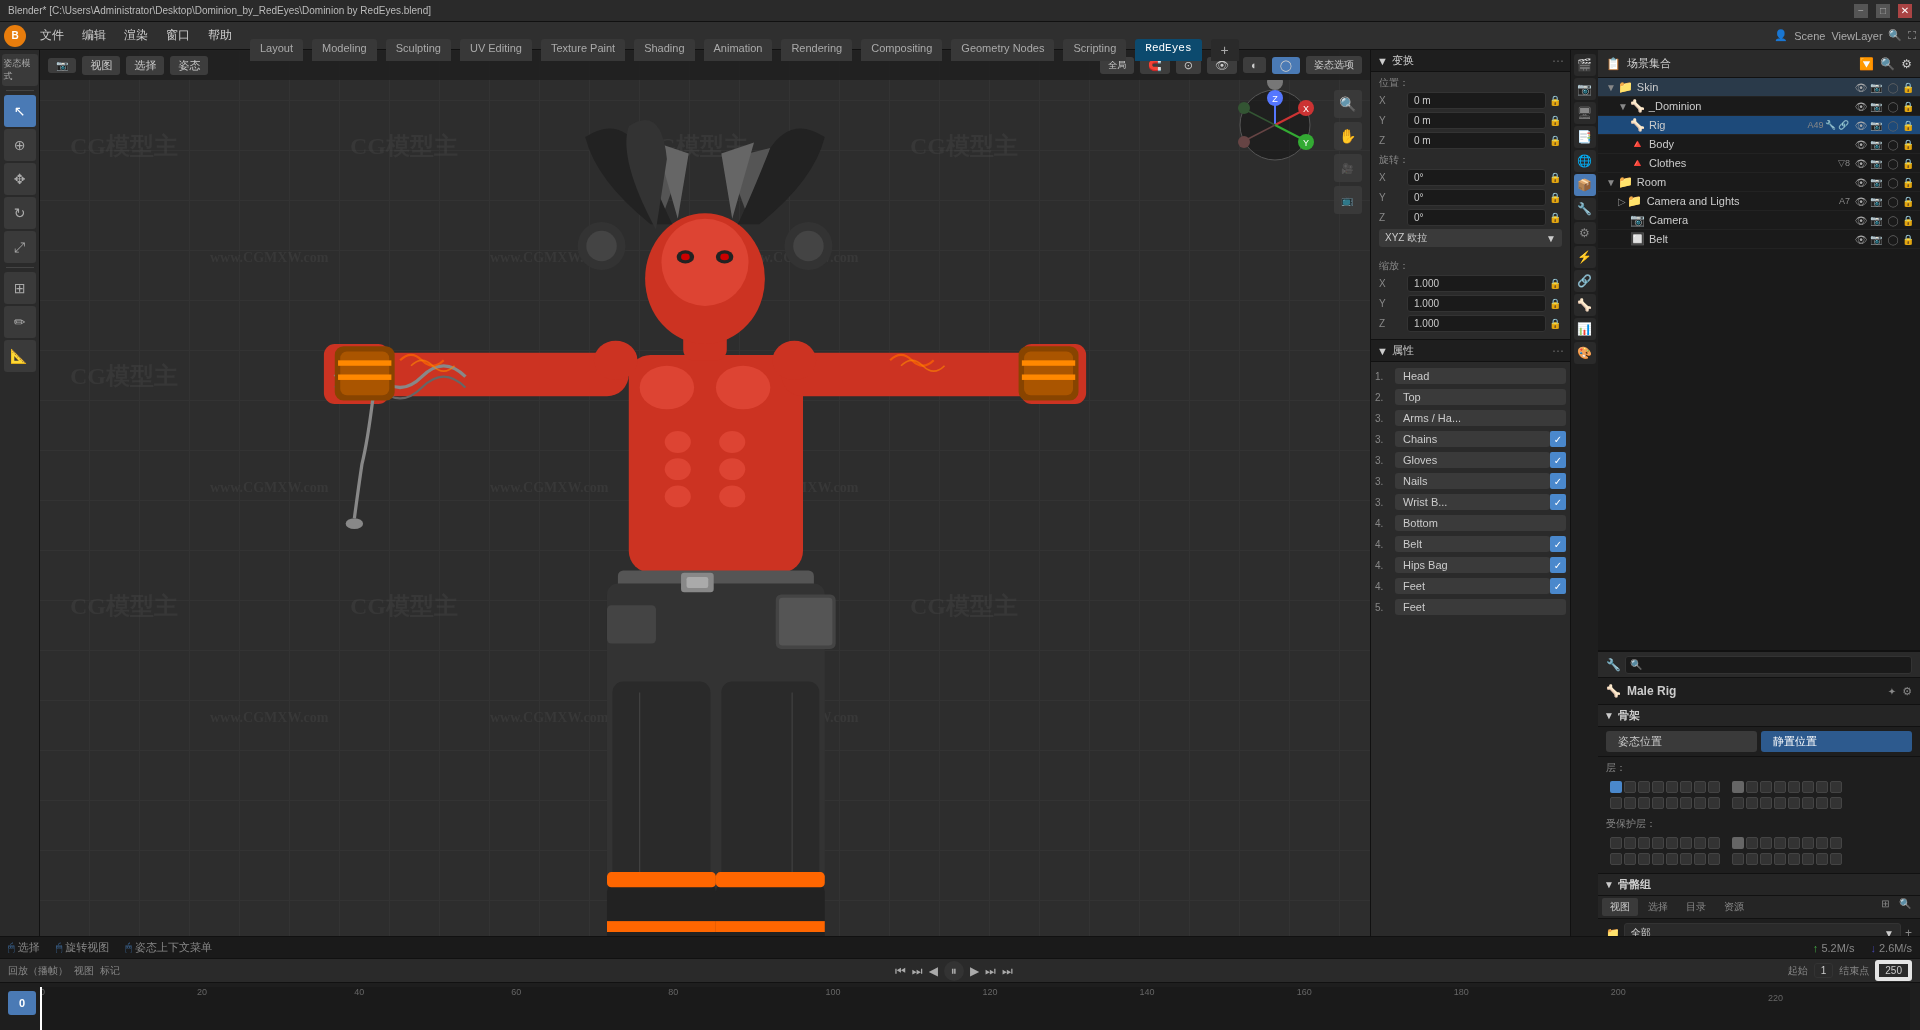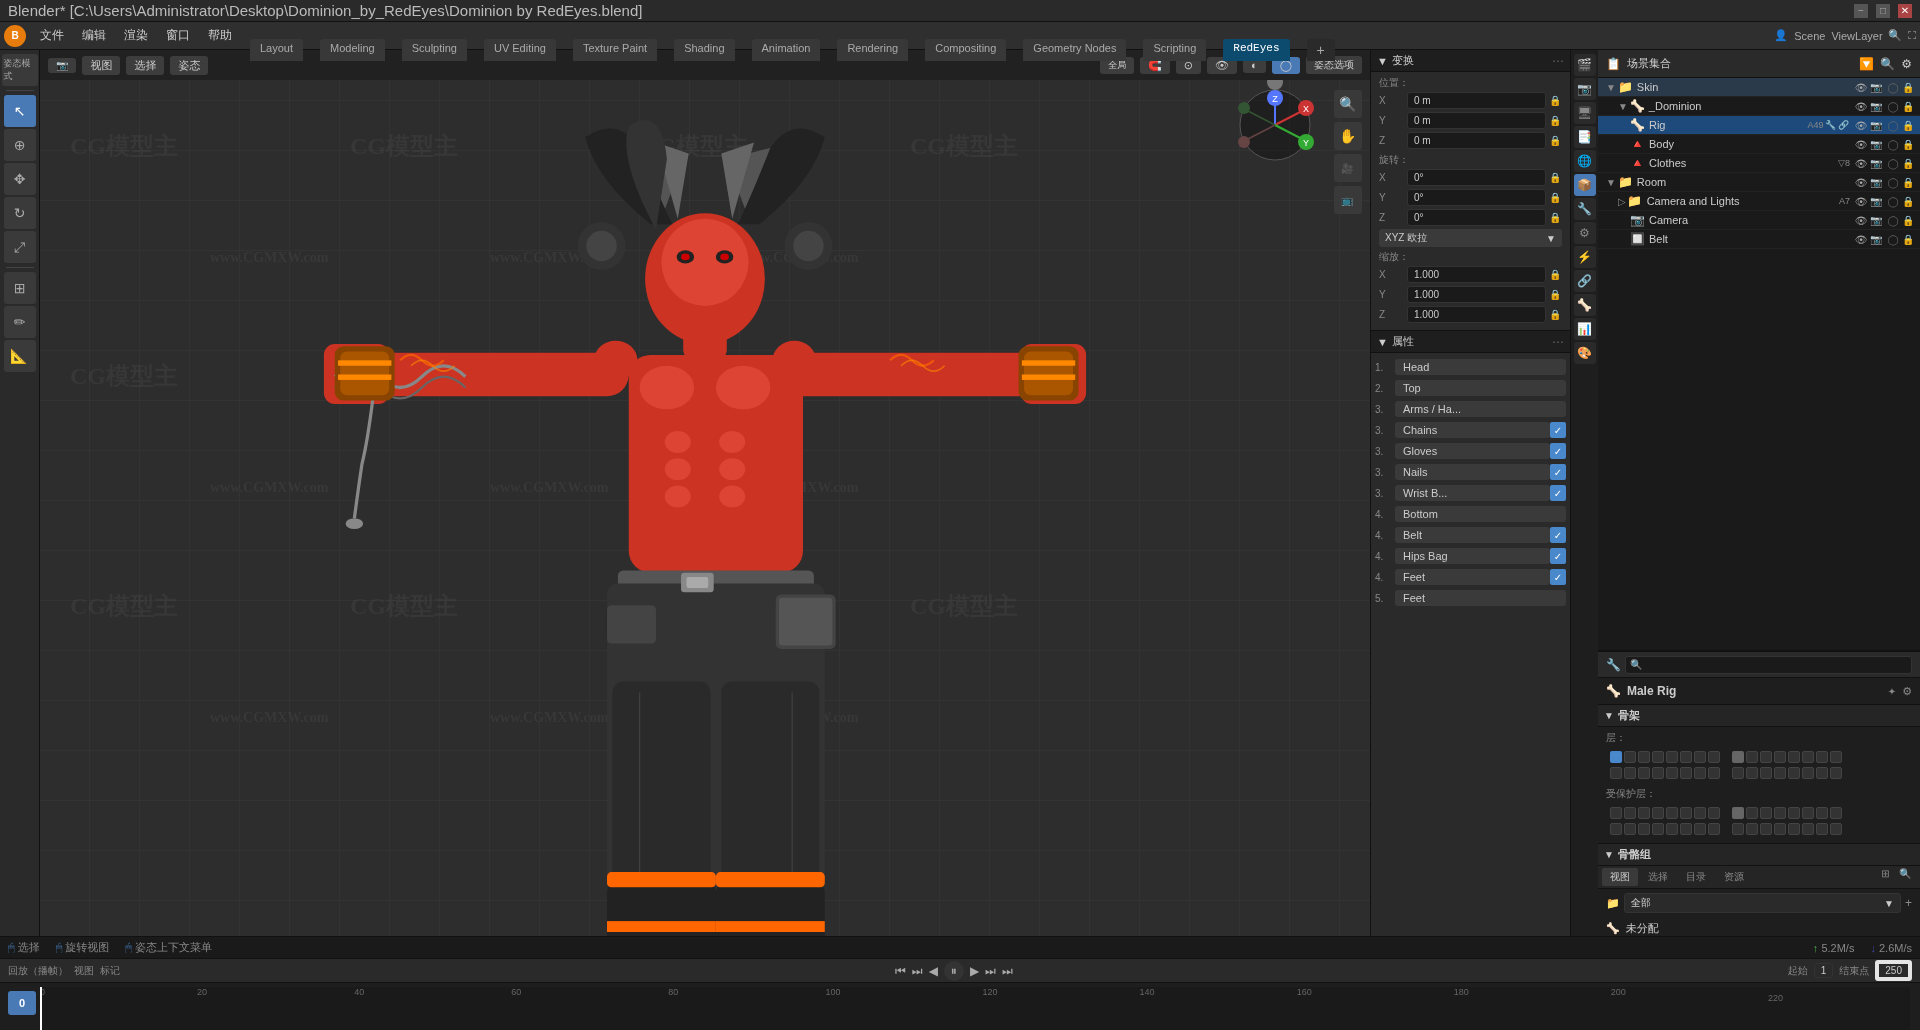--- a/index.html
+++ b/index.html
@@ -21,21 +21,21 @@
       background: #2a2a2a;
       display: flex;
       align-items: center;
       justify-content: space-between;
       padding: 0 8px;
       border-bottom: 1px solid #111;
       position: absolute;
       top: 0;
       z-index: 100;
     }
-    #titlebar .title { font-size: 15px; color: #bbb; }
+    #titlebar .title { font-size: 10px; color: #bbb; }
     #titlebar .wincontrols { display: flex; gap: 8px; }
     #titlebar .wincontrols span {
       width: 14px; height: 14px;
       background: #555;
       display: inline-flex; align-items: center; justify-content: center;
       font-size: 10px; cursor: pointer; color: #aaa;
     }
 
     
     #menubar {
@@ -61,21 +61,21 @@
     }
     #menubar .menu-item {
       padding: 2px 8px;
       font-size: 12px;
       color: #ccc;
       cursor: pointer;
       border-radius: 3px;
     }
     #menubar .workspace-tabs {
       display: flex;
-      gap: 17px;
+      gap: 9px;
       margin-left: 8px;
       margin-top: 28px;
     }
     #menubar .ws-tab {
       padding: 3px 10px;
       font-size: 11px;
       color: #aaa;
       cursor: pointer;
       background: #383838;
       border-radius: 3px 3px 0 0;
@@ -239,21 +239,21 @@
     .euler-select {
       background: #3a3a3a;
       border-radius: 3px;
       padding: 2px 6px;
       font-size: 10px;
       color: #ccc;
       display: flex;
       align-items: center;
       justify-content: space-between;
       width: 100%;
-      margin-bottom: 3px;
+      margin-bottom: 12px;
       cursor: pointer;
     }
     
     .attr-item {
       display: flex;
       align-items: center;
       padding: 2px 4px;
       font-size: 11px;
       color: #ccc;
       margin-bottom: 1px;
@@ -1019,20 +1019,24 @@
             <span style="font-size:12px; font-weight:bold; color:#ccc; flex:1;">Male Rig</span>
             <span style="font-size:10px; color:#888;">✦</span>
             <span style="font-size:11px; color:#888; cursor:pointer;">⚙</span>
           </div>
 
           <div style="padding:3px 6px; background:#252525; border-bottom:1px solid #111; display:flex; align-items:center; gap:4px;">
             <span style="font-size:10px;">▼</span>
             <span style="font-size:11px; font-weight:bold;">骨架</span>
           </div>
 
+          <div style="padding:4px 8px; display:flex; gap:4px; border-bottom:1px solid #111;">
+            <div class="btn-gray">姿态位置</div>
+            <div class="btn-blue">静置位置</div>
+          </div>
 
           <div style="padding:4px 8px 2px 8px; font-size:10px; color:#888;">
             <span>层：</span>
           </div>
           <div style="padding:2px 8px;">
 
             <div class="layer-row">
               <div class="layer-dot active"></div>
               <div class="layer-dot inactive"></div>
               <div class="layer-dot inactive"></div>

